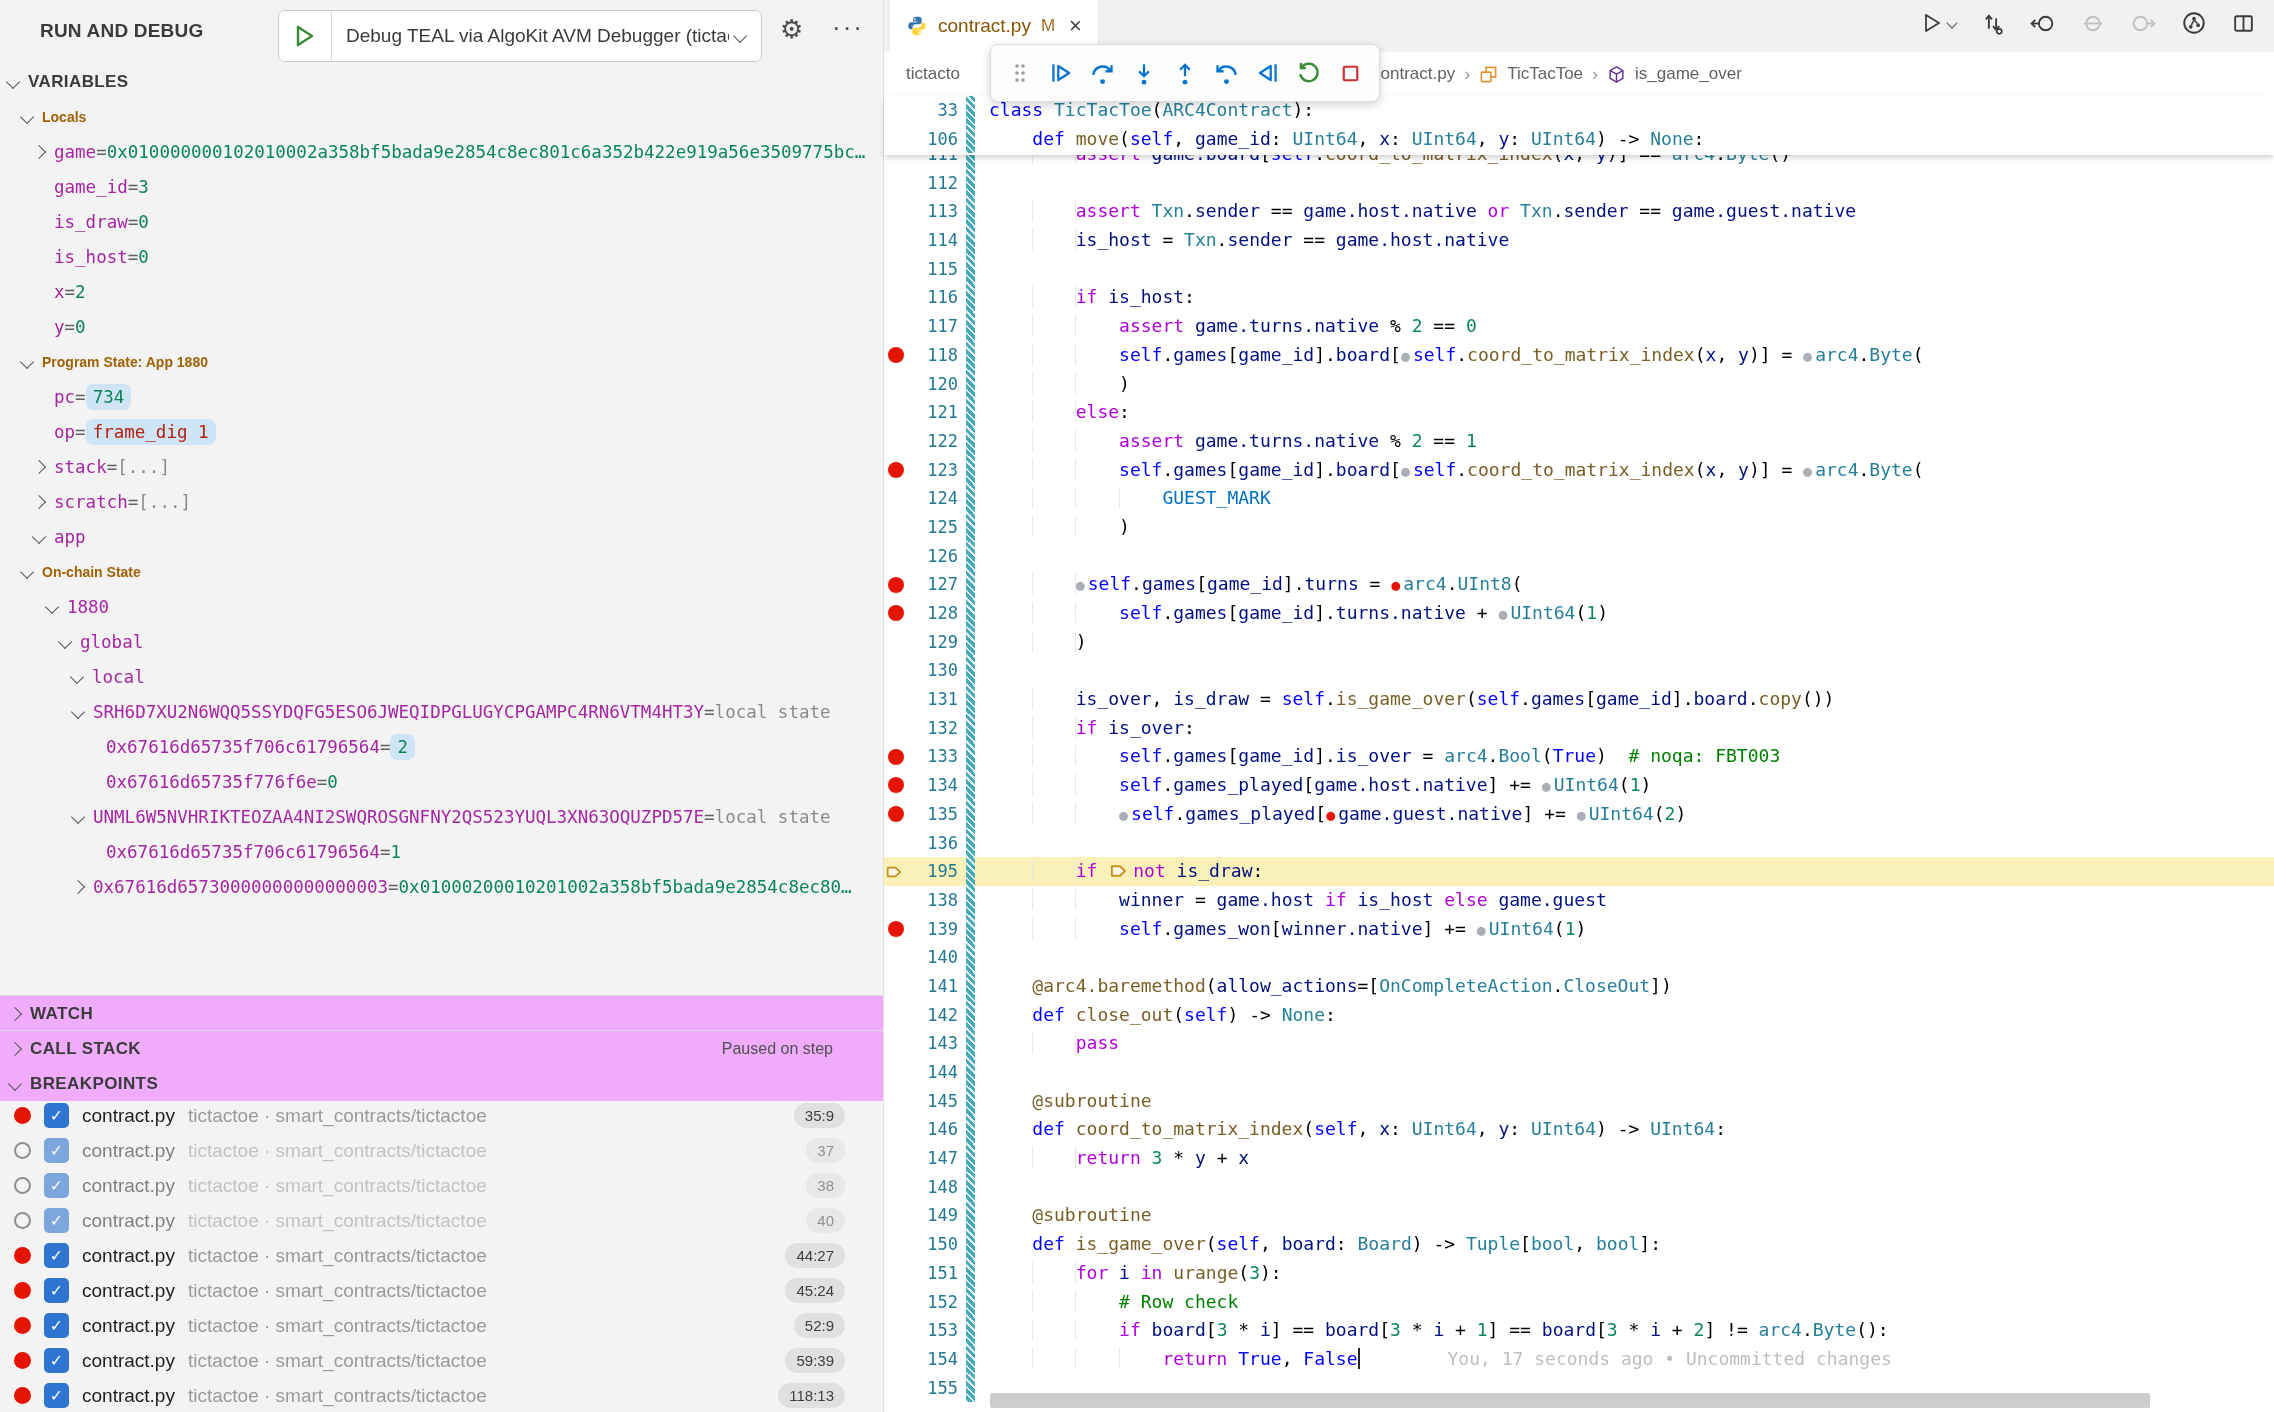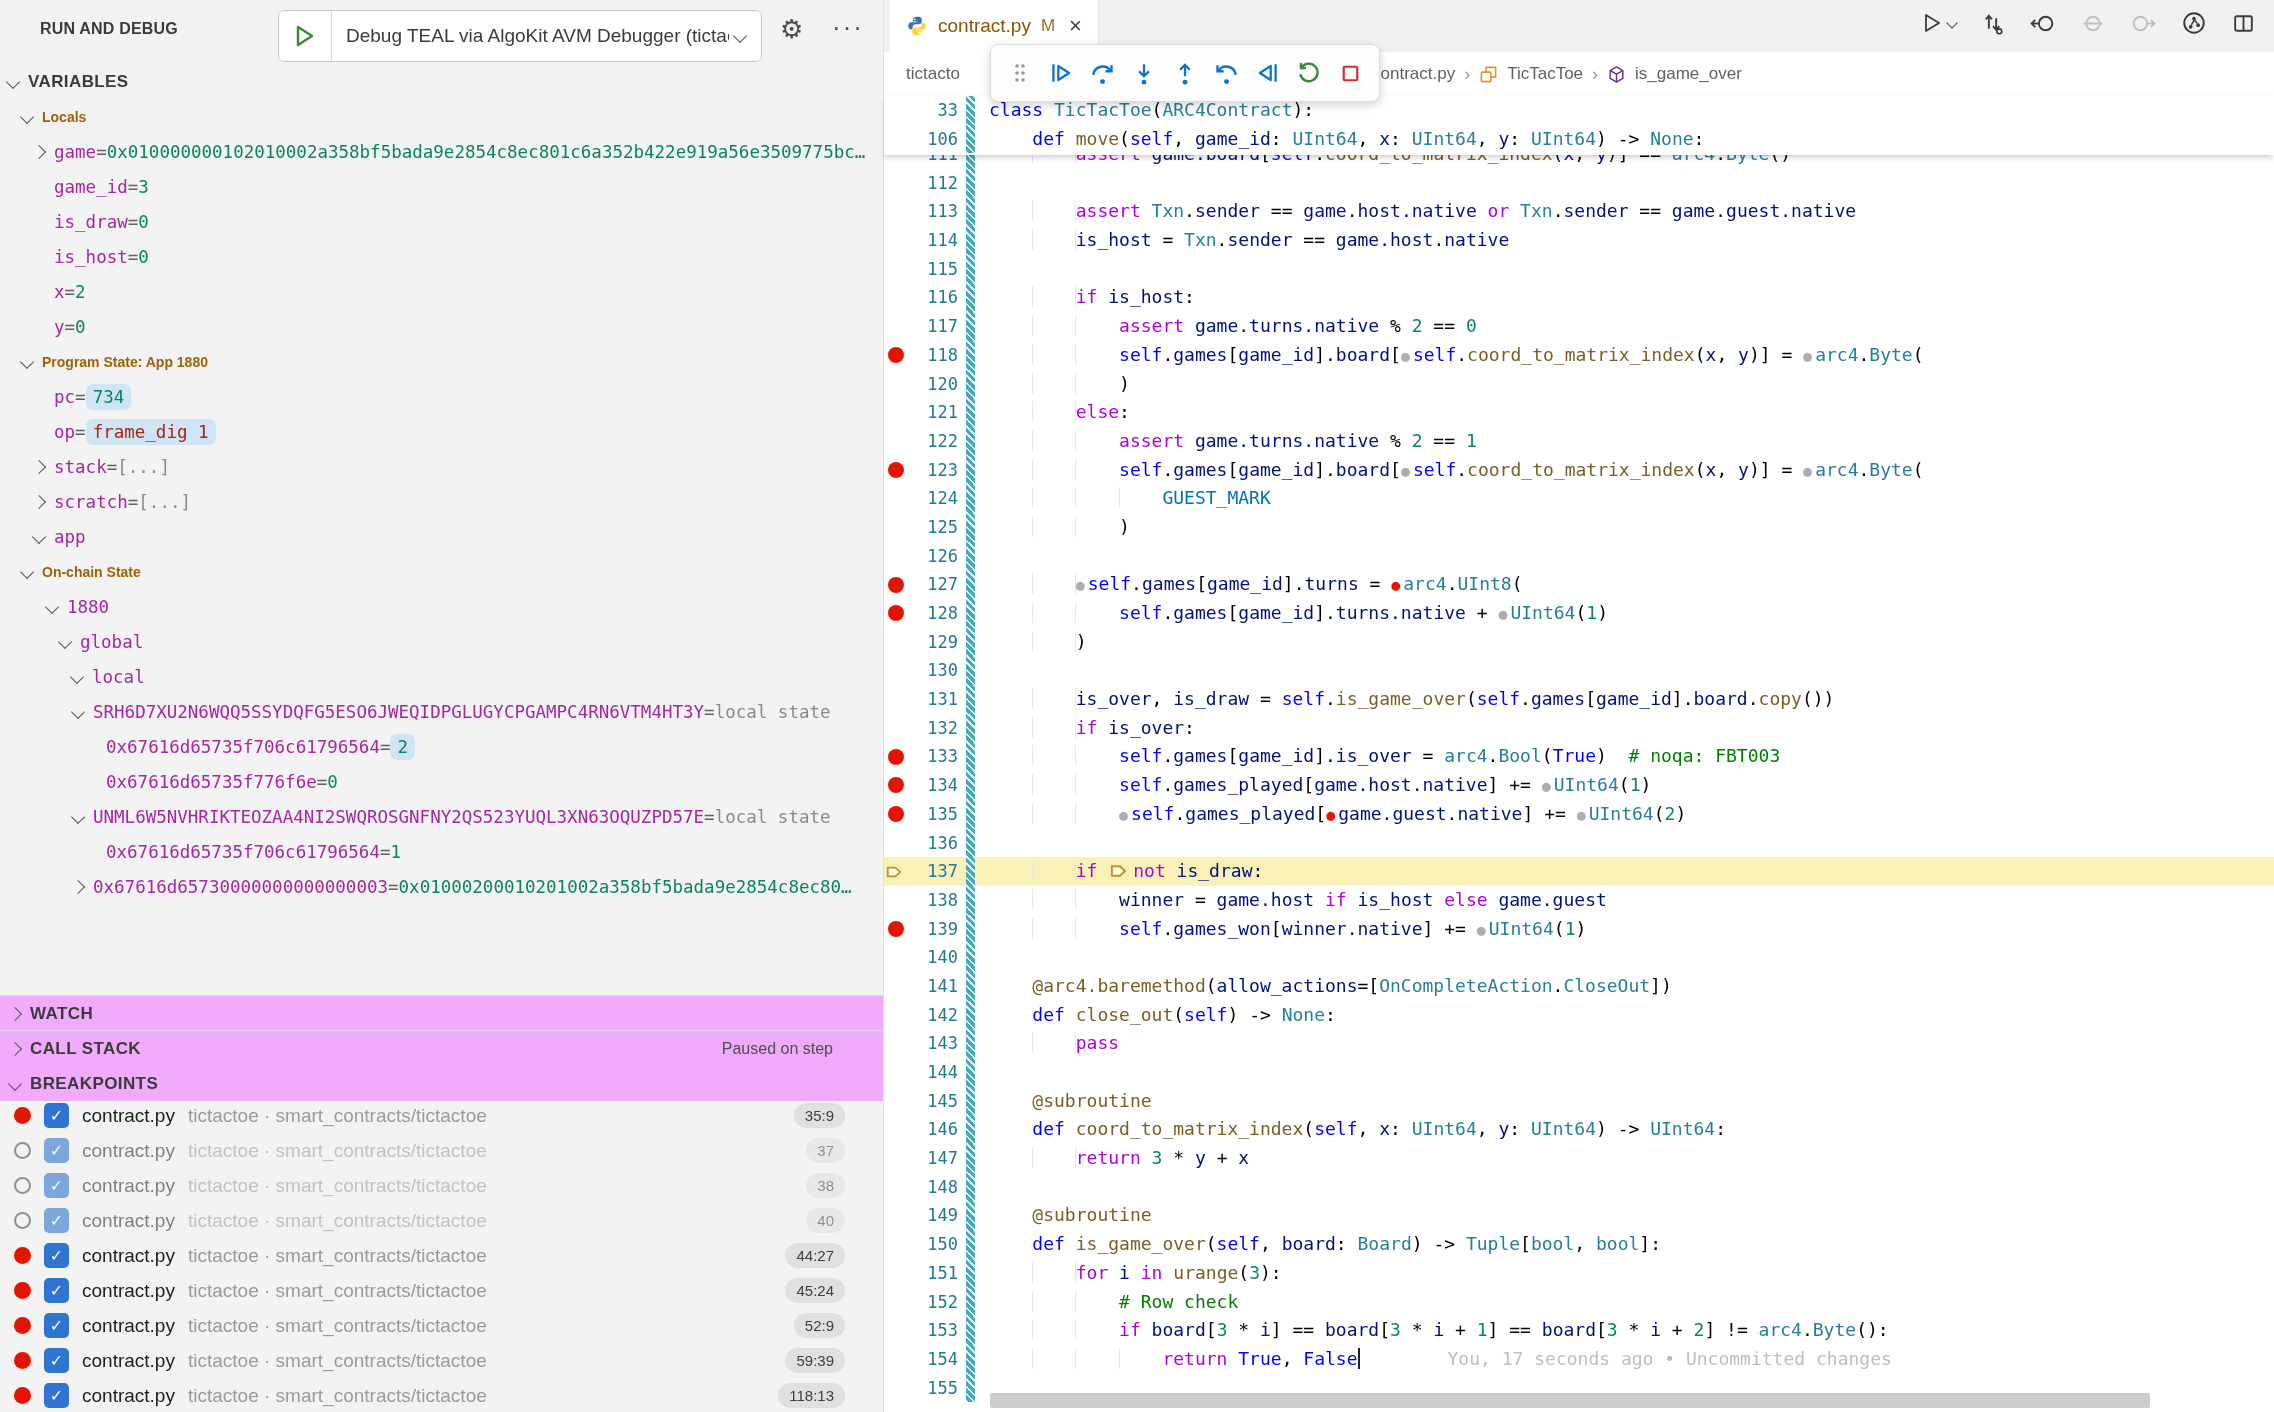--- a/index.html
+++ b/index.html
@@ -1,19 +1,19 @@
 <!DOCTYPE html>
 <html><head>
 <meta charset="utf-8">
 <style>
   html,body{margin:0;padding:0;width:2274px;height:1412px;overflow:hidden;background:#fff;
     font-family:"Liberation Sans",sans-serif;-webkit-font-smoothing:antialiased;}
   
   #sidebar{position:absolute;left:0;top:0;width:883px;height:1412px;background:#f3f3f3;border-right:1px solid #e0e0e0;overflow:hidden;}
-  .sb-title{position:absolute;left:40px;top:20px;font-size:16px;font-weight:bold;color:#3b3b3b;letter-spacing:.2px;}
+  .sb-title{position:absolute;left:40px;top:20px;font-size:19px;font-weight:bold;color:#3b3b3b;letter-spacing:.2px;}
   .cfg{position:absolute;left:278px;top:10px;width:482px;height:50px;background:#fff;border:1px solid #c8c8c8;border-radius:6px;display:flex;align-items:center;}
   .cfg-play{width:52px;height:100%;border-right:1px solid #d8d8d8;display:flex;align-items:center;justify-content:center;}
   .cfg-label{flex:1;font-size:19px;color:#3b3b3b;padding-left:14px;white-space:nowrap;overflow:hidden;}
   .chev{display:inline-block;width:9px;height:9px;border-right:1.8px solid #565656;border-bottom:1.8px solid #565656;}
   .chev.open{transform:rotate(45deg);}
   .chev.closed{transform:rotate(-45deg);}
   .cfg-chev{margin:0 16px 0 6px;}
   .gear{position:absolute;left:780px;top:14px;font-size:26px;color:#4d4d4d;}
   .dots3{position:absolute;left:832px;top:12px;font-size:26px;color:#4d4d4d;letter-spacing:2px;}
   
@@ -533,21 +533,21 @@
       <div class="cl"><span class="g1"></span><span class="ln">129</span><span class="stripe"></span><pre class="code"><span class="c-d">    </span><span class="c-sp">    </span><span class="c-d">)</span></pre></div>
       <div class="cl"><span class="g1"></span><span class="ln">130</span><span class="stripe"></span><pre class="code"></pre></div>
       <div class="cl"><span class="g1"></span><span class="ln">131</span><span class="stripe"></span><pre class="code"><span class="c-d">    </span><span class="c-sp">    </span><span class="c-v">is_over</span><span class="c-d">, </span><span class="c-v">is_draw</span><span class="c-d"> = </span><span class="c-kb">self</span><span class="c-d">.</span><span class="c-f">is_game_over</span><span class="c-d">(</span><span class="c-kb">self</span><span class="c-d">.</span><span class="c-v">games</span><span class="c-d">[</span><span class="c-v">game_id</span><span class="c-d">].</span><span class="c-v">board</span><span class="c-d">.</span><span class="c-f">copy</span><span class="c-d">())</span></pre></div>
       <div class="cl"><span class="g1"></span><span class="ln">132</span><span class="stripe"></span><pre class="code"><span class="c-d">    </span><span class="c-sp">    </span><span class="c-k">if</span><span class="c-d"> </span><span class="c-v">is_over</span><span class="c-d">:</span></pre></div>
       <div class="cl"><span class="g1"><span class="gdot"></span></span><span class="ln">133</span><span class="stripe"></span><pre class="code"><span class="c-d">    </span><span class="c-sp">        </span><span class="c-kb">self</span><span class="c-d">.</span><span class="c-v">games</span><span class="c-d">[</span><span class="c-v">game_id</span><span class="c-d">].</span><span class="c-v">is_over</span><span class="c-d"> = </span><span class="c-t">arc4</span><span class="c-d">.</span><span class="c-t">Bool</span><span class="c-d">(</span><span class="c-kb">True</span><span class="c-d">)  </span><span class="c-c"># noqa: FBT003</span></pre></div>
       <div class="cl"><span class="g1"><span class="gdot"></span></span><span class="ln">134</span><span class="stripe"></span><pre class="code"><span class="c-d">    </span><span class="c-sp">        </span><span class="c-kb">self</span><span class="c-d">.</span><span class="c-v">games_played</span><span class="c-d">[</span><span class="c-v">game.host.native</span><span class="c-d">] += </span><span class="c-bg">●</span><span class="c-t">UInt64</span><span class="c-d">(</span><span class="c-n">1</span><span class="c-d">)</span></pre></div>
       <div class="cl"><span class="g1"><span class="gdot"></span></span><span class="ln">135</span><span class="stripe"></span><pre class="code"><span class="c-d">    </span><span class="c-sp">        </span><span class="c-bg">●</span><span class="c-kb">self</span><span class="c-d">.</span><span class="c-v">games_played</span><span class="c-d">[</span><span class="c-br">●</span><span class="c-v">game.guest.native</span><span class="c-d">] += </span><span class="c-bg">●</span><span class="c-t">UInt64</span><span class="c-d">(</span><span class="c-n">2</span><span class="c-d">)</span></pre></div>
       <div class="cl"><span class="g1"></span><span class="ln">136</span><span class="stripe"></span><pre class="code"></pre></div>
       <div class="cl cur"><span class="g1"><svg class="mk" width="17" height="16" viewBox="0 0 18 16">
             <path d="M2 3h8.5L16 8l-5.5 5H2Z" fill="#fffbeb" stroke="#c79121" stroke-width="2" stroke-linejoin="round"></path>
-          </svg></span><span class="ln">137</span><span class="stripe"></span><pre class="code"><span class="c-d">    </span><span class="c-sp">    </span><span class="c-k">if</span><span class="c-d"> </span><svg class="mk" width="17" height="16" viewBox="0 0 18 16">
+          </svg></span><span class="ln">195</span><span class="stripe"></span><pre class="code"><span class="c-d">    </span><span class="c-sp">    </span><span class="c-k">if</span><span class="c-d"> </span><svg class="mk" width="17" height="16" viewBox="0 0 18 16">
             <path d="M2 3h8.5L16 8l-5.5 5H2Z" fill="#fffbeb" stroke="#c79121" stroke-width="2" stroke-linejoin="round"></path>
           </svg><span class="c-k">not</span><span class="c-d"> </span><span class="c-v">is_draw</span><span class="c-d">:</span></pre></div>
       <div class="cl"><span class="g1"></span><span class="ln">138</span><span class="stripe"></span><pre class="code"><span class="c-d">    </span><span class="c-sp">        </span><span class="c-v">winner</span><span class="c-d"> = </span><span class="c-v">game.host</span><span class="c-d"> </span><span class="c-k">if</span><span class="c-d"> </span><span class="c-v">is_host</span><span class="c-d"> </span><span class="c-k">else</span><span class="c-d"> </span><span class="c-v">game.guest</span></pre></div>
       <div class="cl"><span class="g1"><span class="gdot"></span></span><span class="ln">139</span><span class="stripe"></span><pre class="code"><span class="c-d">    </span><span class="c-sp">        </span><span class="c-kb">self</span><span class="c-d">.</span><span class="c-v">games_won</span><span class="c-d">[</span><span class="c-v">winner.native</span><span class="c-d">] += </span><span class="c-bg">●</span><span class="c-t">UInt64</span><span class="c-d">(</span><span class="c-n">1</span><span class="c-d">)</span></pre></div>
       <div class="cl"><span class="g1"></span><span class="ln">140</span><span class="stripe"></span><pre class="code"></pre></div>
       <div class="cl"><span class="g1"></span><span class="ln">141</span><span class="stripe"></span><pre class="code"><span class="c-d">    </span><span class="c-f">@arc4.baremethod</span><span class="c-d">(</span><span class="c-v">allow_actions</span><span class="c-d">=[</span><span class="c-t">OnCompleteAction</span><span class="c-d">.</span><span class="c-t">CloseOut</span><span class="c-d">])</span></pre></div>
       <div class="cl"><span class="g1"></span><span class="ln">142</span><span class="stripe"></span><pre class="code"><span class="c-d">    </span><span class="c-kb">def</span><span class="c-d"> </span><span class="c-f">close_out</span><span class="c-d">(</span><span class="c-kb">self</span><span class="c-d">) -&gt; </span><span class="c-t">None</span><span class="c-d">:</span></pre></div>
       <div class="cl"><span class="g1"></span><span class="ln">143</span><span class="stripe"></span><pre class="code"><span class="c-d">    </span><span class="c-sp">    </span><span class="c-k">pass</span></pre></div>
       <div class="cl"><span class="g1"></span><span class="ln">144</span><span class="stripe"></span><pre class="code"></pre></div>
       <div class="cl"><span class="g1"></span><span class="ln">145</span><span class="stripe"></span><pre class="code"><span class="c-d">    </span><span class="c-f">@subroutine</span></pre></div>

